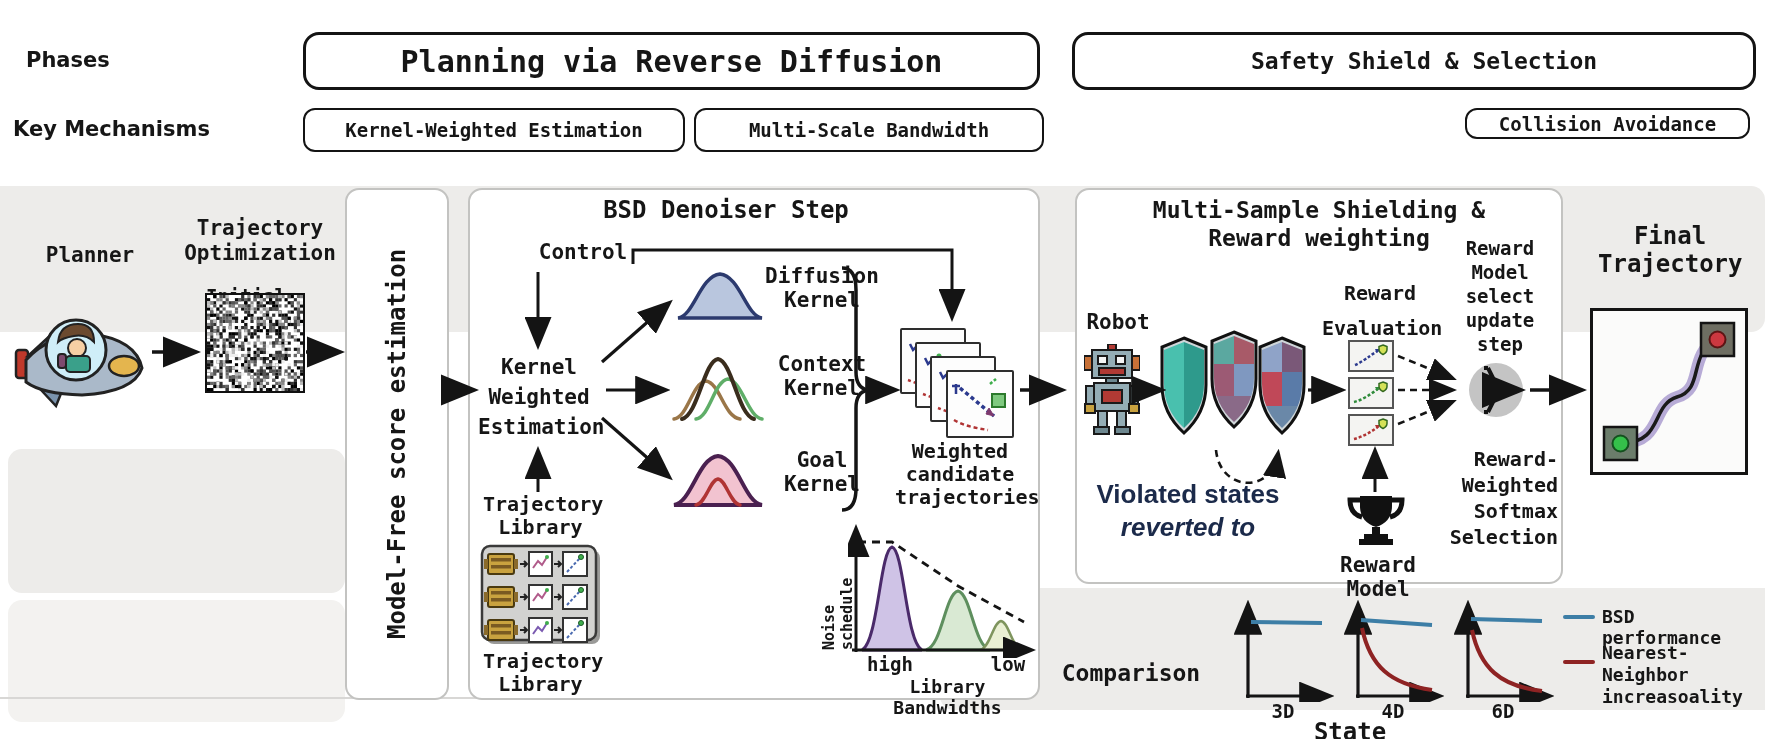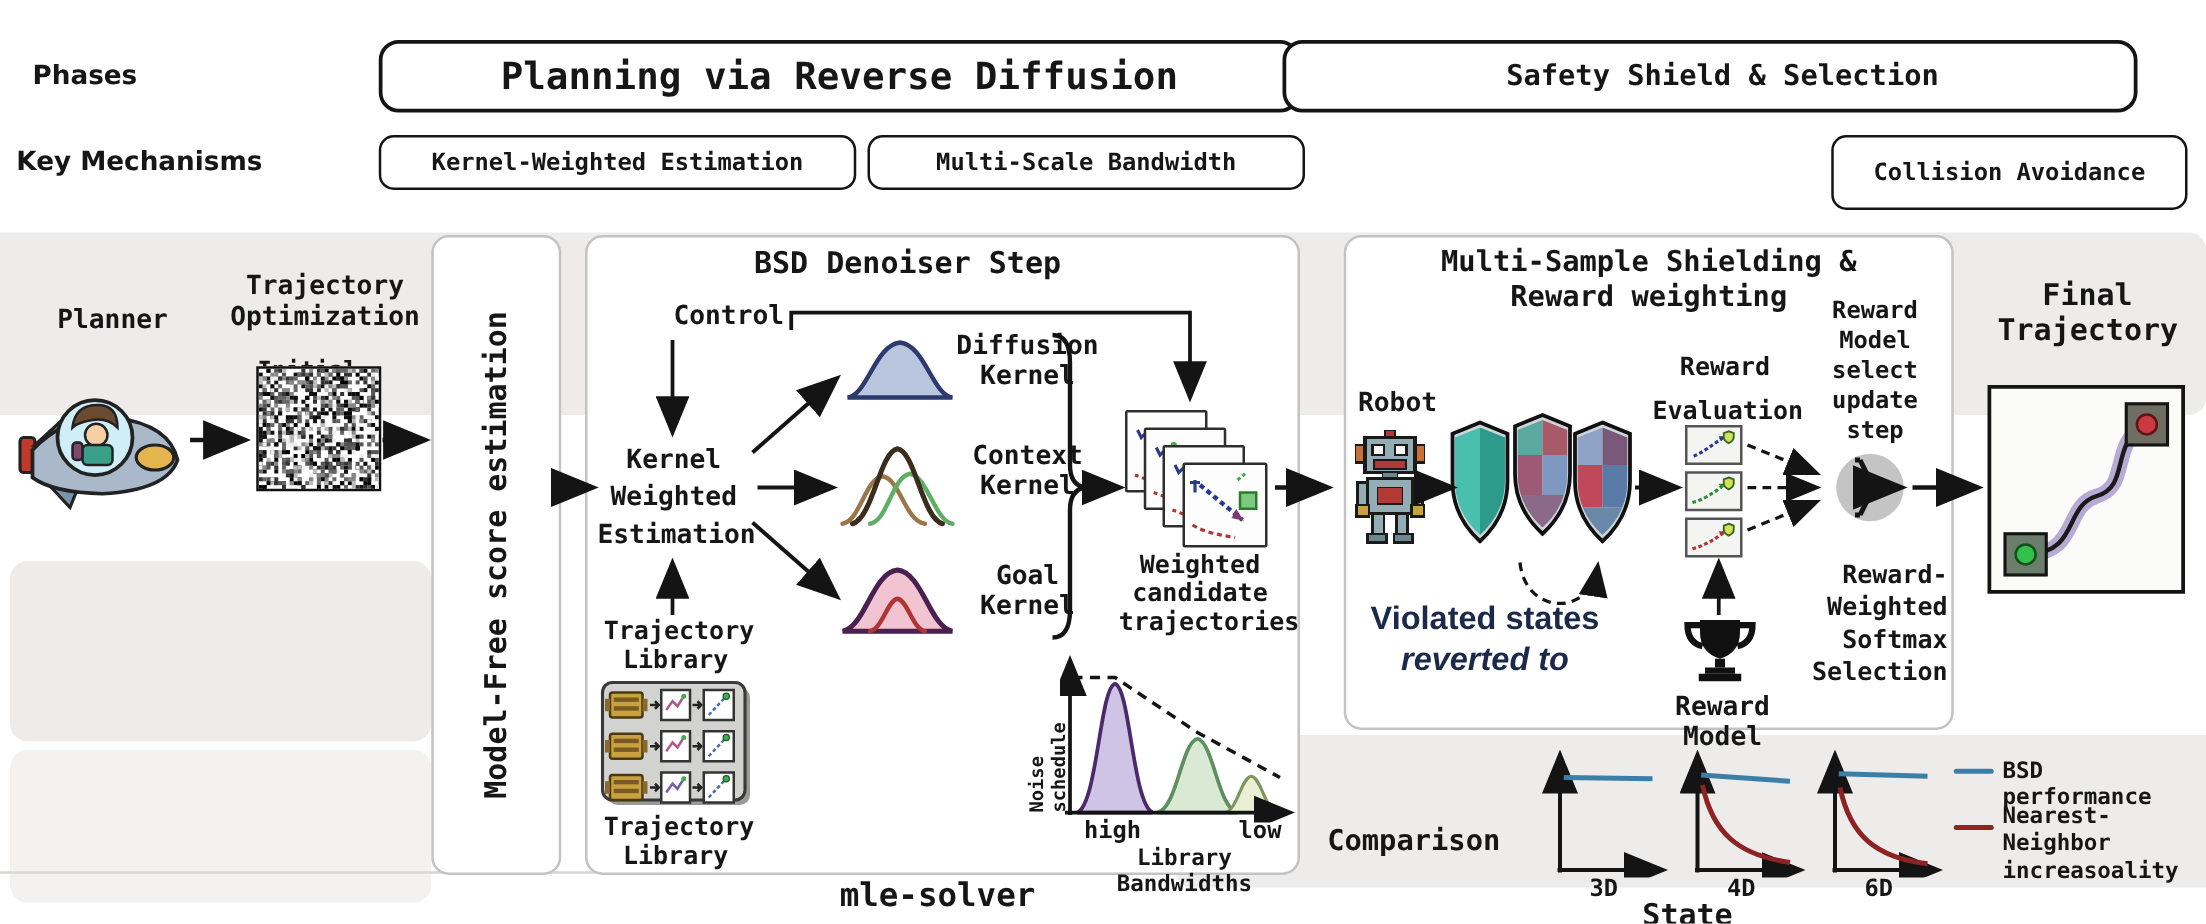--- a/index.html
+++ b/index.html
@@ -31,31 +31,31 @@
   <div class="band noptr" style="left:8px;top:600px;width:337px;height:122px;background:#f3f2f0;"></div>
   <div class="band noptr" style="left:940px;top:588px;width:825px;height:122px;background:#edecea;border-radius:14px 0 0 14px;"></div>
   <div class="abs noptr" style="left:0;top:697px;width:945px;height:2px;background:#d8d7d5;"></div>
 
   <div class="abs sans" style="left:26px;top:48px;font-size:21px;">Phases</div>
   <div class="abs sans" style="left:13px;top:117px;font-size:21px;">Key Mechanisms</div>
 
   <div class="blackbox" style="left:303px;top:32px;width:737px;height:58px;">
     <span class="mono" style="font-size:30px;">Planning via Reverse Diffusion</span>
   </div>
-  <div class="blackbox" style="left:1026px;top:32px;width:684px;height:58px;padding-left:20px;">
+  <div class="blackbox" style="left:1072px;top:32px;width:684px;height:58px;padding-left:20px;">
     <span class="mono" style="font-size:23px;">Safety Shield &amp; Selection</span>
   </div>
 
   <div class="mechbox" style="left:303px;top:108px;width:382px;height:44px;">
     <span class="mono" style="font-size:19px;">Kernel-Weighted Estimation</span>
   </div>
   <div class="mechbox" style="left:694px;top:108px;width:350px;height:44px;">
     <span class="mono" style="font-size:19px;">Multi-Scale Bandwidth</span>
   </div>
-  <div class="mechbox" style="left:1465px;top:108px;width:285px;height:60px;">
+  <div class="mechbox" style="left:1465px;top:108px;width:285px;height:31px;">
     <span class="mono" style="font-size:19px;">Collision Avoidance</span>
   </div>
 
   <div class="abs mono ctr" style="left:40px;top:243px;width:100px;font-size:21px;">Planner</div>
   <div class="abs mono ctr" style="left:180px;top:216px;width:160px;font-size:21px;line-height:25px;">
     <span style="display:block;">Trajectory</span>
     <span style="display:block;">Optimization</span>
   </div>
   <div class="abs mono ctr" style="left:186px;top:285px;width:120px;font-size:19px;line-height:22px;">
     <span style="display:block;">Initial</span>
@@ -1075,21 +1075,20 @@
     <line x1="8" y1="130" x2="8" y2="8" stroke="#141414" stroke-width="3" marker-end="url(#ah2)"></line>
     <line x1="4" y1="128" x2="182" y2="128" stroke="#141414" stroke-width="3" marker-end="url(#ah2)"></line>
   </svg>
   <div class="abs vtext mono" style="left:820px;top:528px;height:122px;font-size:15px;">
     <span>Noise schedule</span>
   </div>
   <div class="abs mono ctr" style="left:862px;top:653px;width:56px;font-size:19px;">high</div>
   <div class="abs mono ctr" style="left:980px;top:653px;width:56px;font-size:19px;">low</div>
   <div class="abs mono ctr" style="left:855px;top:676px;width:185px;font-size:18px;">Library Bandwidths</div>
 
-  <div class="abs mono ctr" style="left:560px;top:702px;width:380px;font-size:26px;">mle-solver</div>
 
   <div class="panel" style="left:1075px;top:188px;width:488px;height:396px;"></div>
   <div class="abs mono ctr" style="left:1085px;top:196px;width:468px;font-size:23px;line-height:28px;">
     <span style="display:block;">Multi-Sample Shielding &amp;</span>
     <span style="display:block;">Reward weighting</span>
   </div>
   <div class="abs mono ctr" style="left:1078px;top:310px;width:80px;font-size:21px;">Robot</div>
 
   <svg class="abs" style="left:1084px;top:344px;" width="56" height="94" viewBox="0 0 56 94" shape-rendering="crispEdges">
     <rect x="24" y="0" width="8" height="6" fill="#b23a34" stroke="#1a1a1a" stroke-width="2"></rect>

